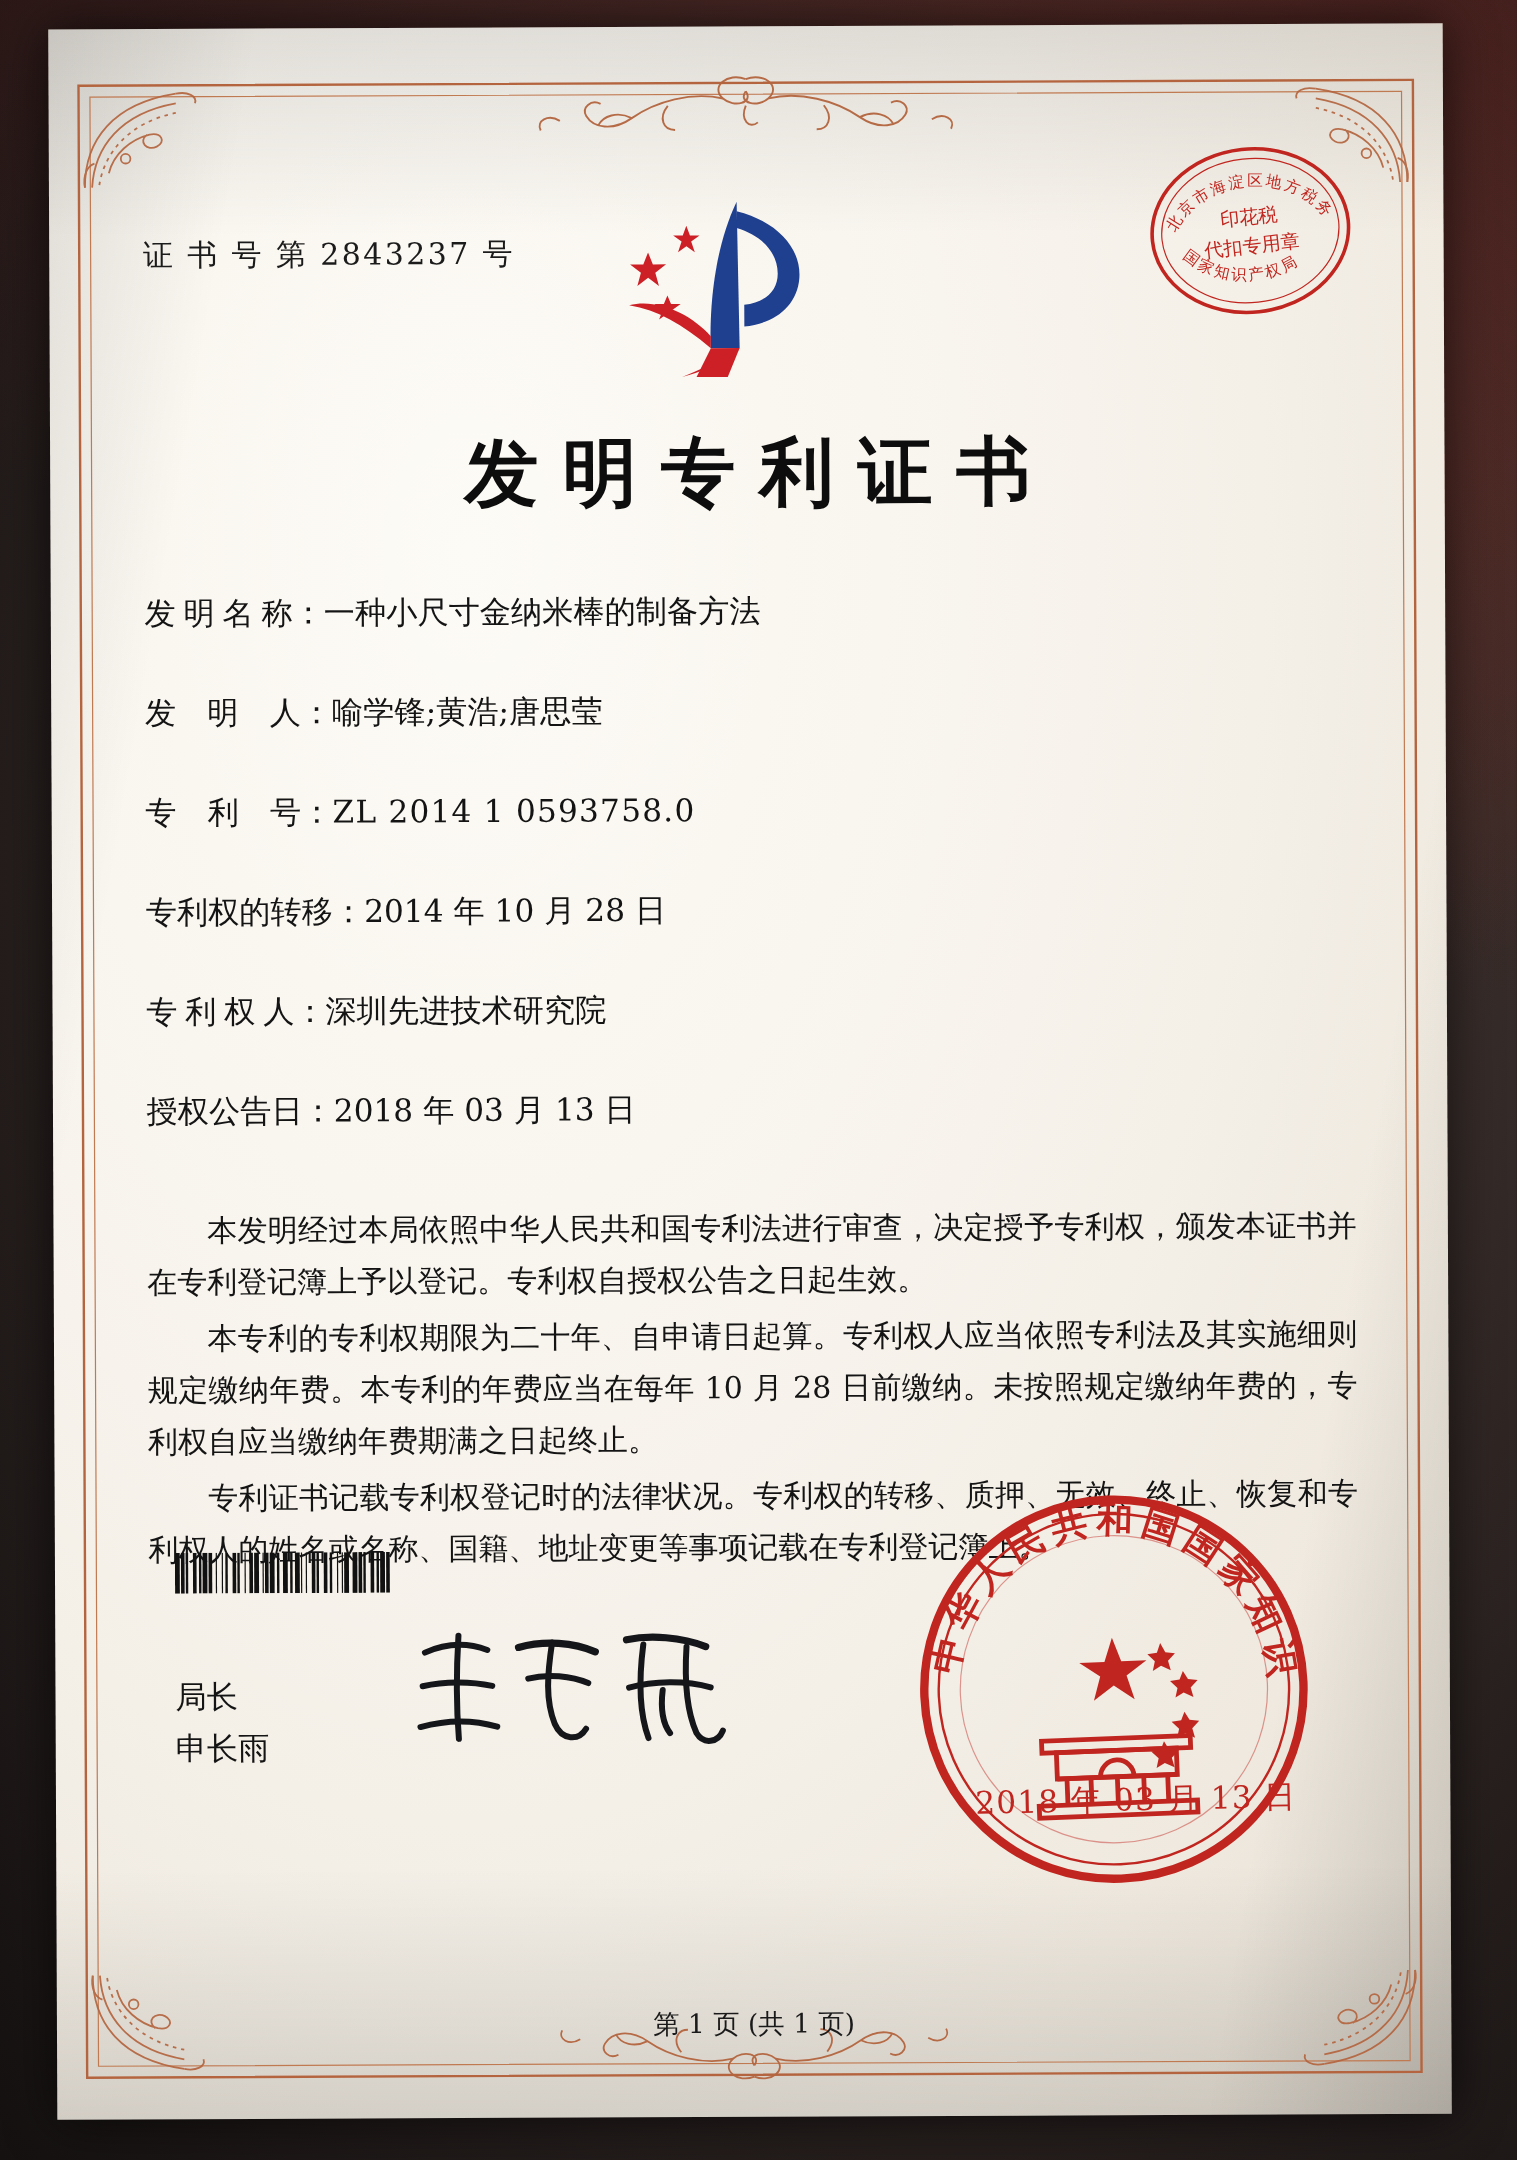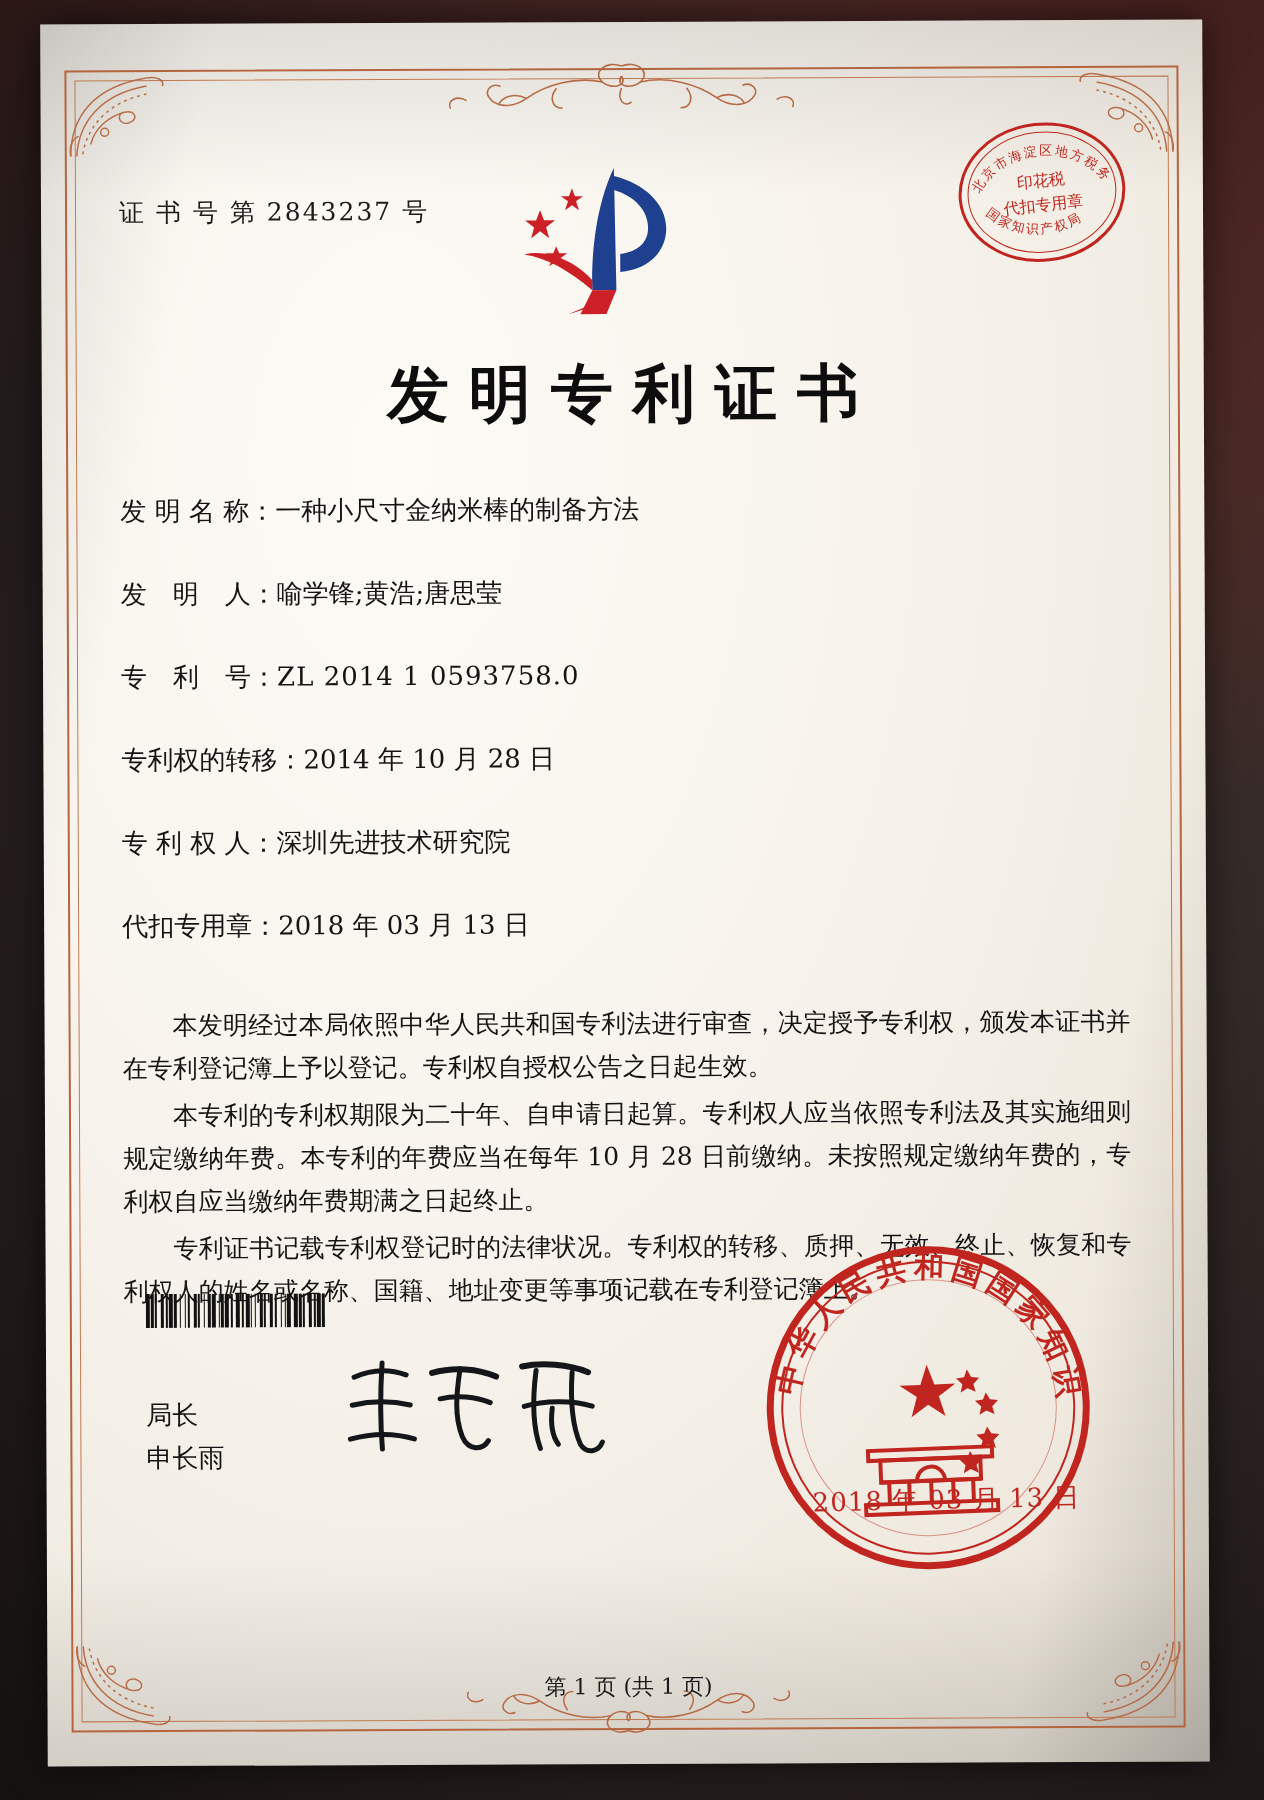--- a/index.html
+++ b/index.html
@@ -85,21 +85,21 @@
 
   .main-title{
     position:absolute;left:0;right:0;top:330px;text-align:center;
     font-size:62px;letter-spacing:20px;color:#0d0d0d;font-weight:bold;
     font-family:"DejaVu Serif","Liberation Serif",serif;
     text-indent:20px;
   }
 
   .fields{position:absolute;left:78px;top:470px;width:1000px;}
   .field{display:flex;align-items:baseline;margin-bottom:48px;font-size:26px;color:#141414;}
-  .f-label{white-space:pre;color:#141414;}
+  .f-label{white-space:pre;color:#141414;font-family:Liberation Serif, serif;}
   .f-value{color:#141414;}
   .f-value.mono{font-family:"DejaVu Serif","Liberation Serif",serif;letter-spacing:1px;}
 
   .body-text{
     position:absolute;left:78px;top:980px;width:1008px;
     font-size:25px;line-height:1.72;color:#141414;text-align:justify;
   }
   .body-text p{margin:0 0 4px 0;text-indent:2em;}
 
   
@@ -275,21 +275,21 @@
       </div>
       <div class="field">
         <span class="f-label">专利权的转移：</span>
         <span class="f-value">2014 年 10 月 28 日</span>
       </div>
       <div class="field">
         <span class="f-label">专 利 权 人：</span>
         <span class="f-value">深圳先进技术研究院</span>
       </div>
       <div class="field">
-        <span class="f-label">代扣专用章：</span>
+        <span class="f-label">授权公告日：</span>
         <span class="f-value">2018 年 03 月 13 日</span>
       </div>
     </div>
 
     <div class="body-text">
       <p>本发明经过本局依照中华人民共和国专利法进行审查，决定授予专利权，颁发本证书并在专利登记簿上予以登记。专利权自授权公告之日起生效。</p>
       <p>本专利的专利权期限为二十年、自申请日起算。专利权人应当依照专利法及其实施细则规定缴纳年费。本专利的年费应当在每年 10 月 28 日前缴纳。未按照规定缴纳年费的，专利权自应当缴纳年费期满之日起终止。</p>
       <p>专利证书记载专利权登记时的法律状况。专利权的转移、质押、无效、终止、恢复和专利权人的姓名或名称、国籍、地址变更等事项记载在专利登记簿上。</p>
     </div>
 

